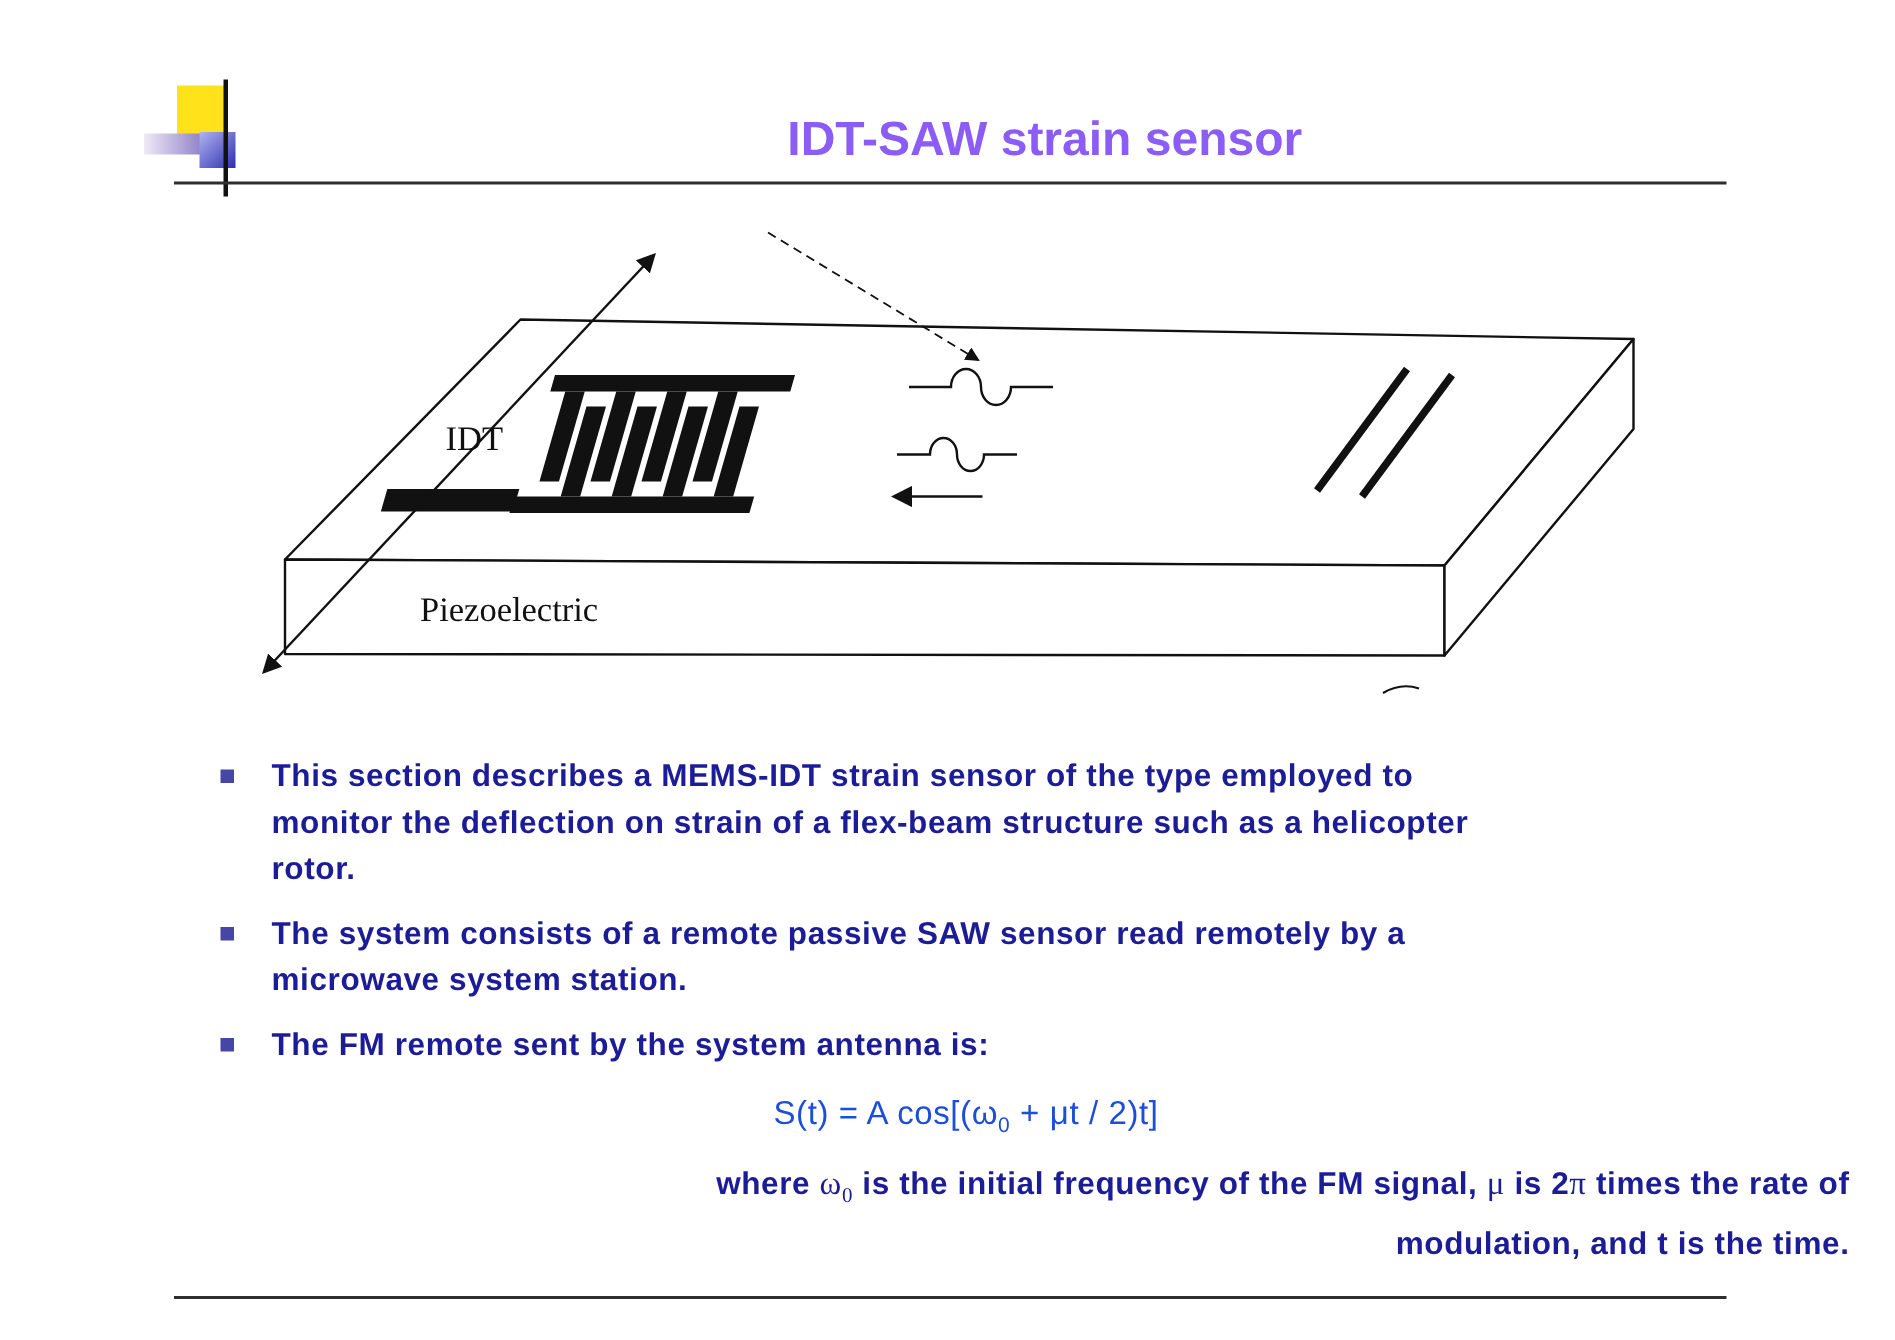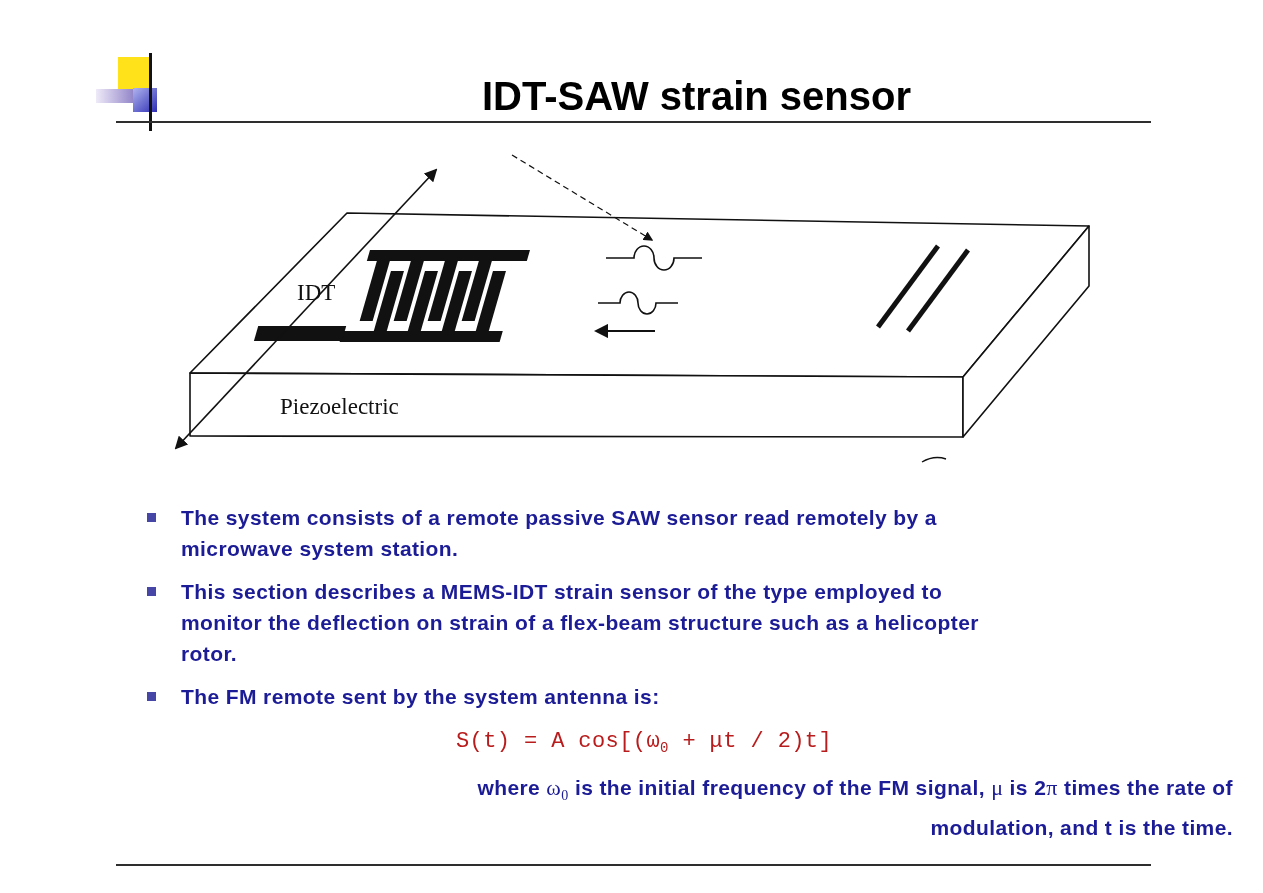--- a/index.html
+++ b/index.html
@@ -17,37 +17,37 @@
                  background:linear-gradient(135deg, #b0b4ee, #2e2eb4); }
   .deco-vline  { position:absolute; left:149px; top:53px; width:3px; height:78px; background:#111; }
 
   .hrule { position:absolute; height:2px; background:#2e2e2e; }
   .rule-top    { left:116px; right:112px; top:121px; }
   .rule-bottom { left:116px; right:112px; top:864px; }
 
   
   .title {
     position:absolute; left:150px; right:20px; top:74px;
-    text-align:center; font-size:40px; font-weight:bold; color:#000000;
+    text-align:center; font-size:32px; font-weight:bold; color:#8b5cf6;
   }
 
   
   .diagram-svg { position:absolute; left:0; top:0; width:1263px; height:893px; }
 
   
   .content {
     position:absolute; left:145px; top:502px; right:30px;
     color:#1c1c96; font-weight:bold; font-size:21px; letter-spacing:0.4px;
   }
   .bullet { position:relative; padding-left:36px; margin-bottom:12px; }
   .bullet .marker { position:absolute; left:2px; top:11px; width:9px; height:9px; background:#4646a6; }
   .line { line-height:31px; white-space:nowrap; }
   .formula-row {
     line-height:36px; text-align:center; padding-right:90px; margin:2px 0 6px;
-    color:#b91c1c; font-weight:normal; font-family:Liberation Mono, monospace; font-size:22px;
+    color:#1d4ed8; font-weight:normal; font-family:Liberation Sans, sans-serif; font-size:22px;
     white-space:nowrap;
   }
   .where { padding-left:36px;text-align:right; }
   .greek { font-family:"Liberation Serif", serif; font-weight:normal; font-size:22px; }
   .gsub  { font-family:"Liberation Serif", serif; font-weight:normal; font-size:14px; vertical-align:sub; }
   .fsub  { font-size:14px; vertical-align:sub; }
 </style>
 </head>
 <body>
 
@@ -104,29 +104,29 @@
   <path d="M922,462 q12,-7 24,-3" fill="none" stroke="#111" stroke-width="1.4"></path>
 
   <text x="297" y="300" font-family="Liberation Serif, serif" font-size="23" fill="#111">IDT</text>
   <text x="280" y="414" font-family="Liberation Serif, serif" font-size="23" fill="#111">Piezoelectric</text>
 </svg>
 
 <div class="content">
 
   <div class="bullet">
     <span class="marker"></span>
-    <div class="line">The system consists of a remote passive SAW sensor read remotely by a</div>
-    <div class="line">microwave system station.</div>
+    <div class="line">This section describes a MEMS-IDT strain sensor of the type employed to</div>
+    <div class="line">monitor the deflection on strain of a flex-beam structure such as a helicopter</div>
+    <div class="line">rotor.</div>
   </div>
 
   <div class="bullet">
     <span class="marker"></span>
-    <div class="line">This section describes a MEMS-IDT strain sensor of the type employed to</div>
-    <div class="line">monitor the deflection on strain of a flex-beam structure such as a helicopter</div>
-    <div class="line">rotor.</div>
+    <div class="line">The system consists of a remote passive SAW sensor read remotely by a</div>
+    <div class="line">microwave system station.</div>
   </div>
 
   <div class="bullet">
     <span class="marker"></span>
     <div class="line">The FM remote sent by the system antenna is:</div>
   </div>
 
   <div class="formula-row">
     <span>S(t) = A cos[(</span><span>ω</span><span class="fsub">0</span><span> + </span><span>μ</span><span>t / 2)t]</span>
   </div>

